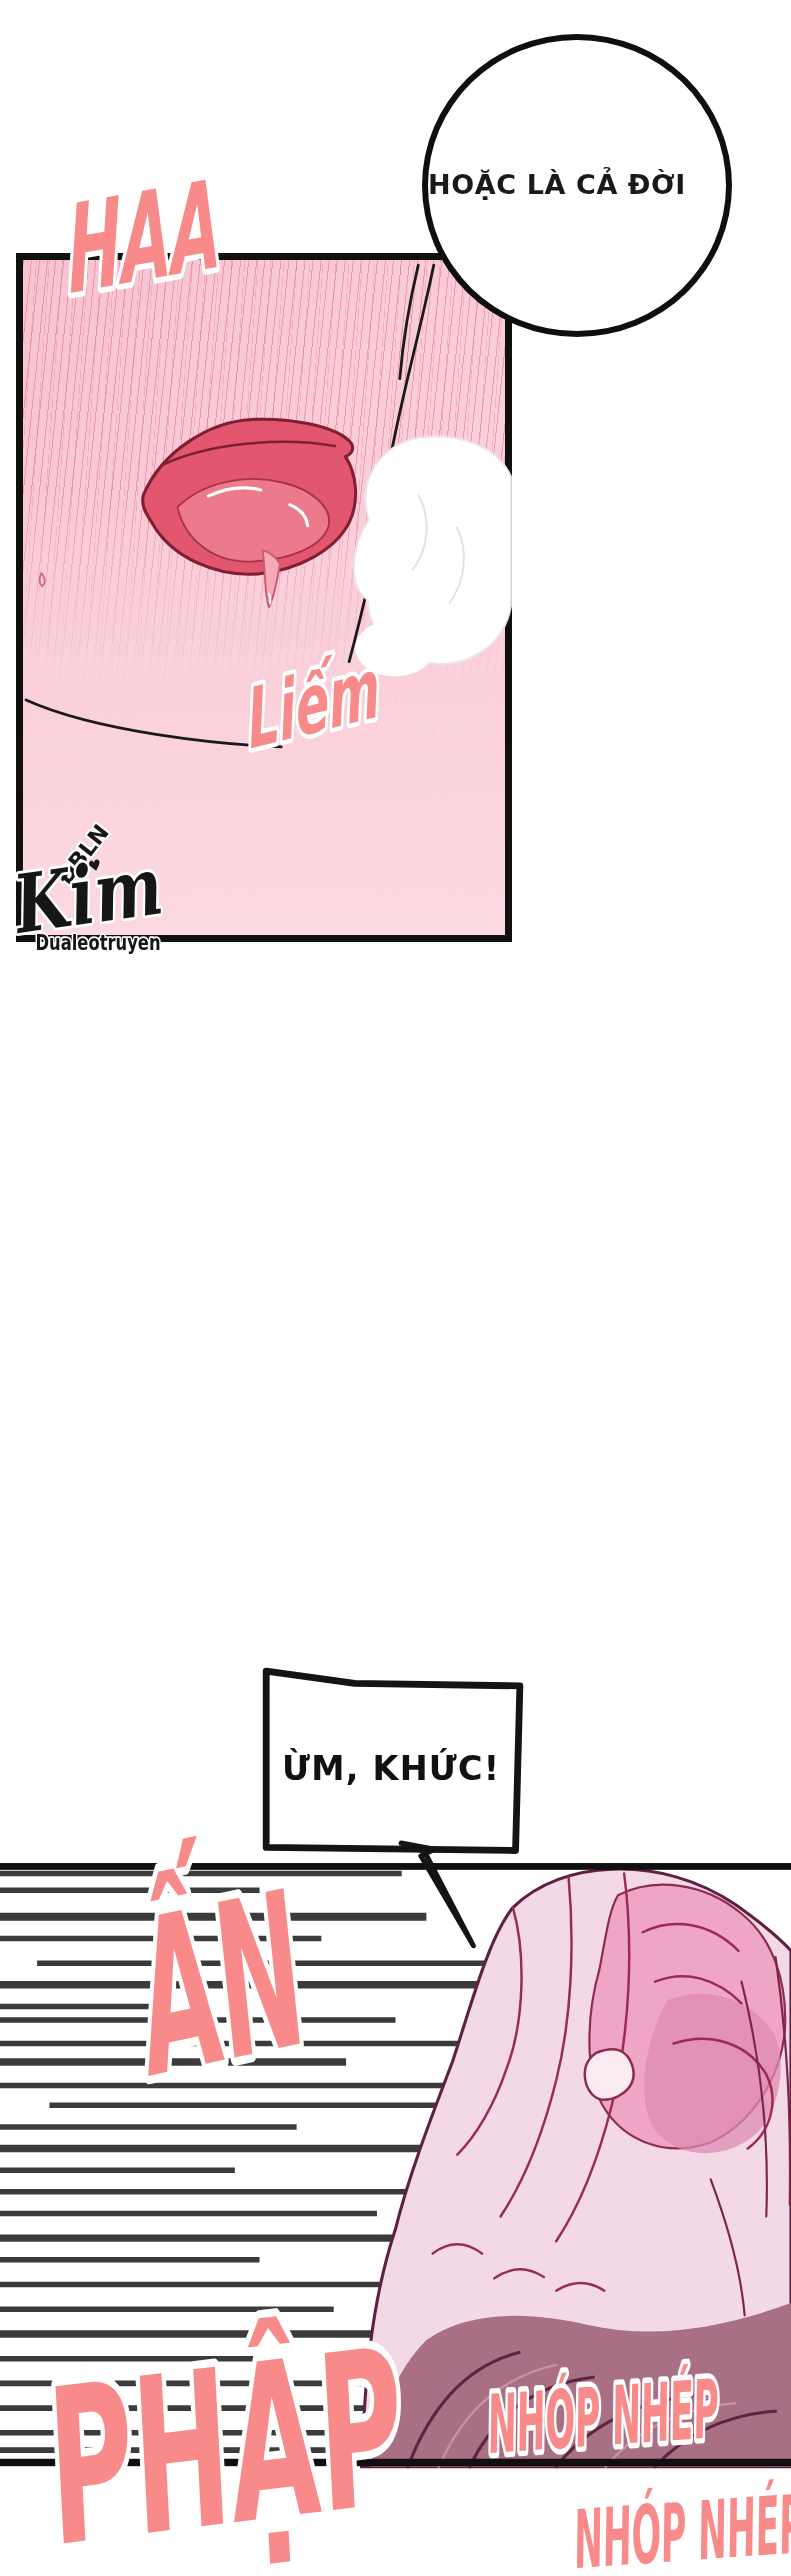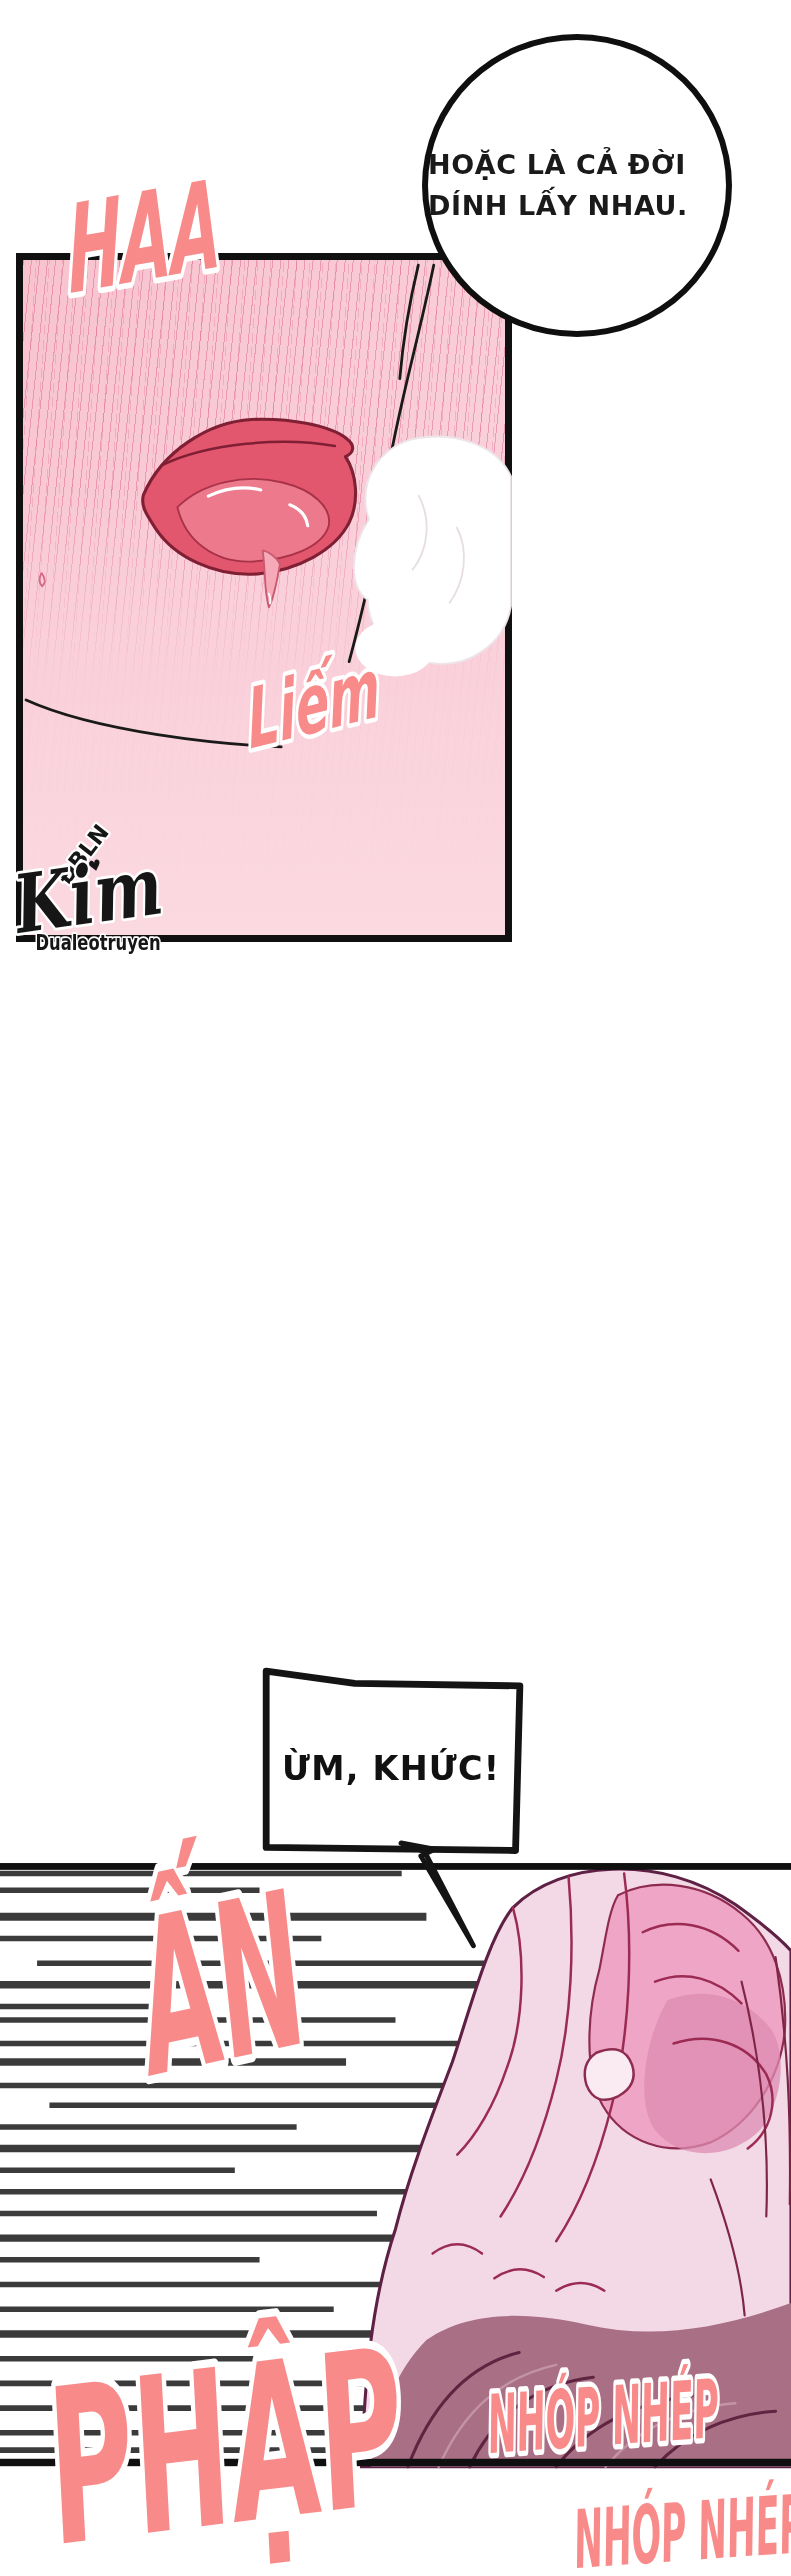--- a/index.html
+++ b/index.html
@@ -134,21 +134,20 @@
 
   <svg class="abs" style="left:15.5px;top:822px" width="148" height="142" viewBox="0 0 240 230">
     <text class="dark" font-size="36" stroke-width="7" text-anchor="middle" dominant-baseline="central" transform="translate(108,52) rotate(-52)">ĐBLN</text>
     <text class="dark" font-size="130" stroke-width="9" style="font-family:'DejaVu Serif',serif;font-style:italic" text-anchor="middle" dominant-baseline="central" transform="translate(117,118) rotate(-8) scale(0.8,1)">Kim</text>
     <text font-size="24" fill="#151515" text-anchor="middle" dominant-baseline="central" transform="translate(128,70) rotate(-14)">♥</text>
     <text class="dark" font-size="34" stroke-width="6" text-anchor="middle" dominant-baseline="central" transform="translate(133,196) scale(0.78,1)">Dualeotruyen</text>
   </svg>
 
   <div class="abs bubble1">
     <div class="line">HOẶC LÀ CẢ ĐỜI</div>
-    <div class="line">DÍNH LẤY NHAU.</div>
   </div>
 
   <svg class="abs panel2" width="791" height="612" viewBox="0 0 1280 990">
 
     <g stroke="#3B3B3B" stroke-width="9" stroke-linecap="butt">
       <line x1="0" y1="25" x2="650" y2="25"></line>
       <line x1="0" y1="52" x2="420" y2="52"></line>
       <line x1="0" y1="95" x2="690" y2="95" stroke-width="13"></line>
       <line x1="0" y1="130" x2="520" y2="130"></line>
       <line x1="60" y1="170" x2="980" y2="170"></line>

